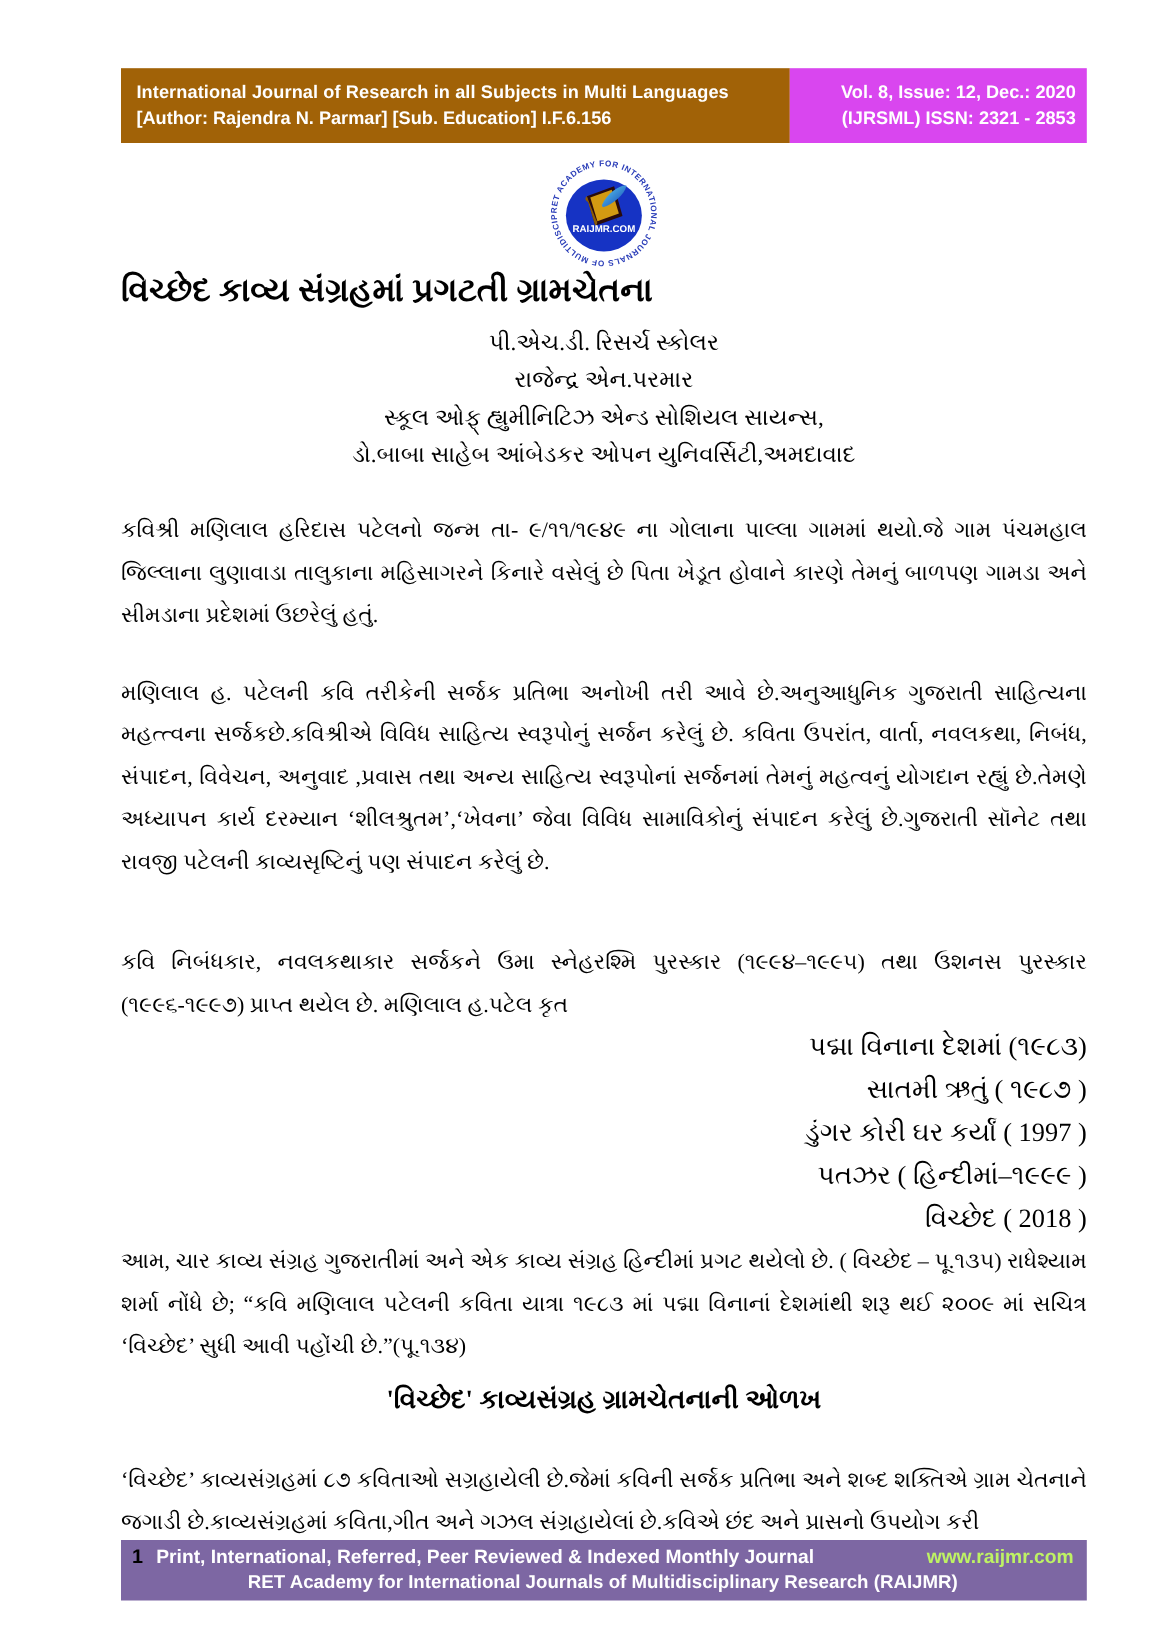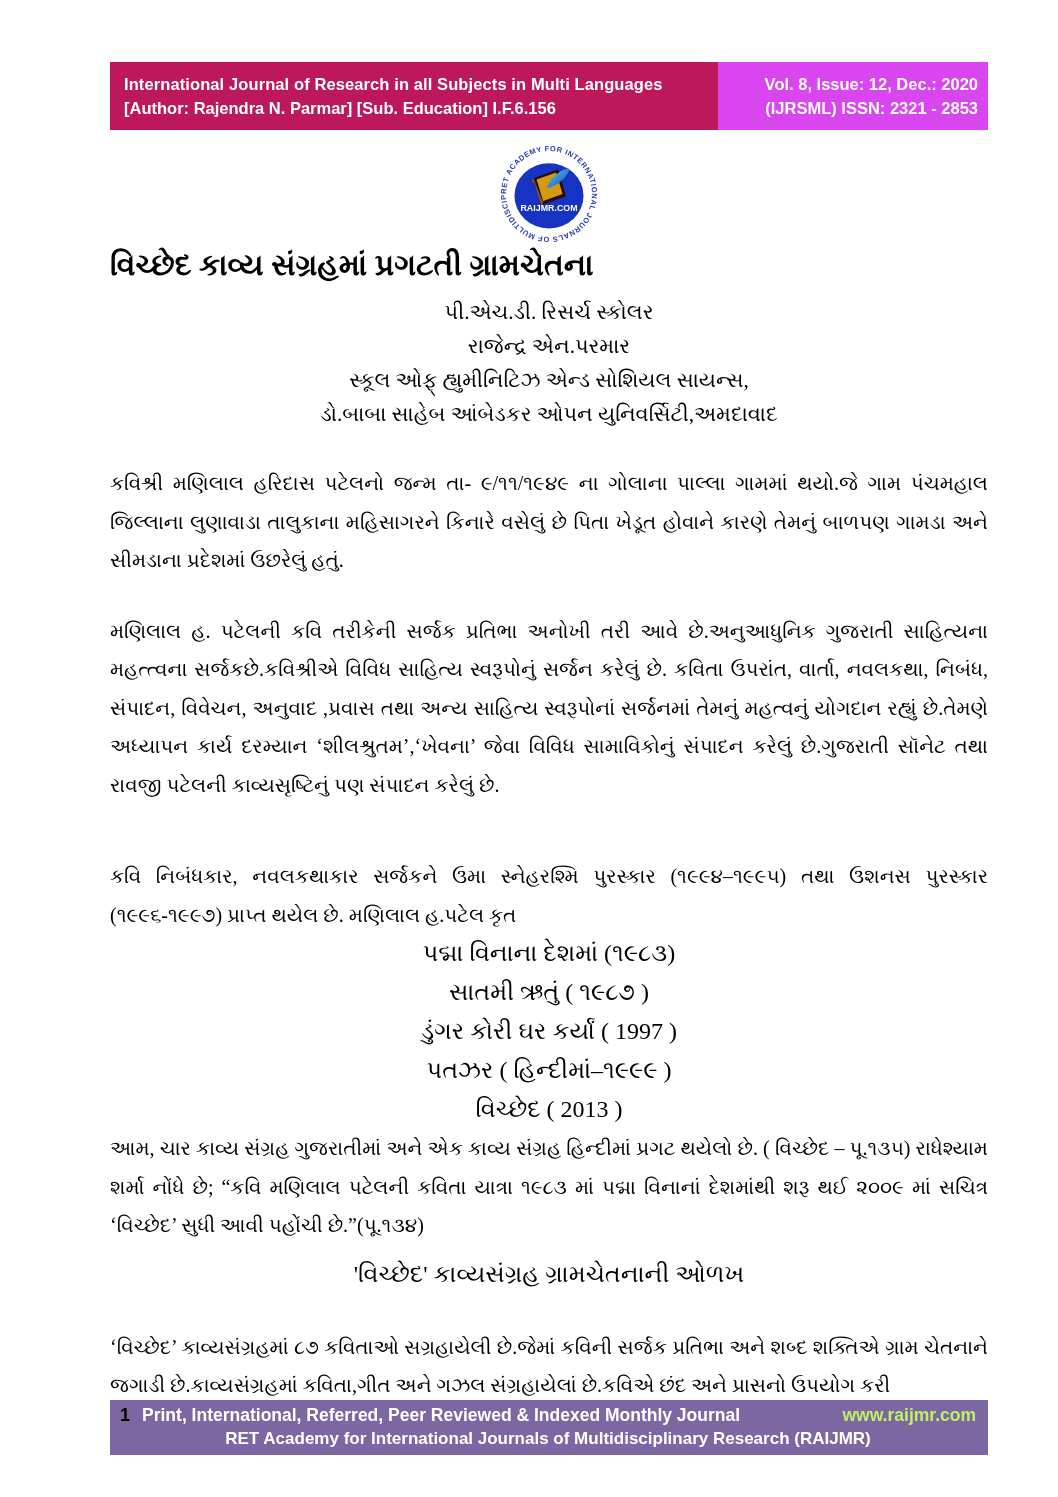--- a/index.html
+++ b/index.html
@@ -18,21 +18,21 @@
   }
   
   .header-bar {
     margin-top: 62px;
     display: flex;
     height: 68px;
     font-family: "Liberation Sans", sans-serif;
   }
   .header-left {
     flex: 1;
-    background: #be185d;
+    background: #a16207;
     color: #ffffff;
     display: flex;
     flex-direction: column;
     justify-content: center;
     padding-left: 14px;
     gap: 5px;
   }
   .header-left .hl1 { font-size: 16.5px; font-weight: bold; letter-spacing: 0.1px; }
   .header-left .hl2 { font-size: 16.5px; font-weight: bold; }
   .header-right {
@@ -59,27 +59,27 @@
   .authors div { font-size: 21px; line-height: 34px; }
   
   .para {
     font-size: 20px;
     line-height: 38.5px;
     text-align: justify;
   }
   .p1 { margin-top: 33px; }
   .p2 { margin-top: 32px; }
   .p3 { margin-top: 53px; }
-  .books { text-align: center; }
+  .books { text-align: right; }
   .books div { font-size: 24px; line-height: 39px; }
   .p4 { margin-top: 0; }
   .subheading {
     text-align: center;
     font-size: 24px;
-    font-weight: normal;
+    font-weight: bold;
     margin-top: 16px;
   }
   .p5 { margin-top: 40px; }
   
   .footer-bar {
     position: absolute;
     top: 1400px;
     left: 110px;
     right: 70px;
     background: #7d67a3;
@@ -155,21 +155,21 @@
 
     <div class="para p1">કવિશ્રી મણિલાલ હરિદાસ પટેલનો જન્મ તા- ૯/૧૧/૧૯૪૯ ના ગોલાના પાલ્લા ગામમાં થયો.જે ગામ પંચમહાલ જિલ્લાના લુણાવાડા તાલુકાના મહિસાગરને કિનારે વસેલું છે પિતા ખેડૂત હોવાને કારણે તેમનું બાળપણ ગામડા અને સીમડાના પ્રદેશમાં ઉછરેલું હતું.</div>
     <div class="para p2">મણિલાલ હ. પટેલની કવિ તરીકેની સર્જક પ્રતિભા અનોખી તરી આવે છે.અનુઆધુનિક ગુજરાતી સાહિત્યના મહત્ત્વના સર્જકછે.કવિશ્રીએ વિવિધ સાહિત્ય સ્વરૂપોનું સર્જન કરેલું છે. કવિતા ઉપરાંત, વાર્તા, નવલકથા, નિબંધ, સંપાદન, વિવેચન, અનુવાદ ,પ્રવાસ તથા અન્ય સાહિત્ય સ્વરૂપોનાં સર્જનમાં તેમનું મહત્વનું યોગદાન રહ્યું છે.તેમણે અધ્યાપન કાર્ય દરમ્યાન ‘શીલશ્રુતમ’,‘ખેવના’ જેવા વિવિધ સામાવિકોનું સંપાદન કરેલું છે.ગુજરાતી સૉનેટ તથા રાવજી પટેલની કાવ્યસૃષ્ટિનું પણ સંપાદન કરેલું છે.</div>
     <div class="para p3">કવિ નિબંધકાર, નવલકથાકાર સર્જકને ઉમા સ્નેહરશ્મિ પુરસ્કાર (૧૯૯૪–૧૯૯૫) તથા ઉશનસ પુરસ્કાર (૧૯૯૬-૧૯૯૭) પ્રાપ્ત થયેલ છે. મણિલાલ હ.પટેલ કૃત</div>
 
     <div class="books">
       <div>પદ્મા વિનાના દેશમાં (૧૯૮૩)</div>
       <div>સાતમી ઋતું ( ૧૯૮૭ )</div>
       <div>ડુંગર કોરી ઘર કર્યાં ( 1997 )</div>
       <div>પતઝર ( હિન્દીમાં–૧૯૯૯ )</div>
-      <div>વિચ્છેદ ( 2013 )</div>
+      <div>વિચ્છેદ ( 2018 )</div>
     </div>
 
     <div class="para p4">આમ, ચાર કાવ્ય સંગ્રહ ગુજરાતીમાં અને એક કાવ્ય સંગ્રહ હિન્દીમાં પ્રગટ થયેલો છે. ( વિચ્છેદ – પૂ.૧૩૫) રાધેશ્યામ શર્મા નોંધે છે; “કવિ મણિલાલ પટેલની કવિતા યાત્રા ૧૯૮૩ માં પદ્મા વિનાનાં દેશમાંથી શરૂ થઈ ૨૦૦૯ માં સચિત્ર ‘વિચ્છેદ’ સુધી આવી પહોંચી છે.”(પૂ.૧૩૪)</div>
 
     <div class="subheading">'વિચ્છેદ' કાવ્યસંગ્રહ ગ્રામચેતનાની ઓળખ</div>
 
     <div class="para p5">‘વિચ્છેદ’ કાવ્યસંગ્રહમાં ૮૭ કવિતાઓ સગ્રહાયેલી છે.જેમાં કવિની સર્જક પ્રતિભા અને શબ્દ શક્તિએ ગ્રામ ચેતનાને જગાડી છે.કાવ્યસંગ્રહમાં કવિતા,ગીત અને ગઝલ સંગ્રહાયેલાં છે.કવિએ છંદ અને પ્રાસનો ઉપયોગ કરી</div>
 
   </div>
 

